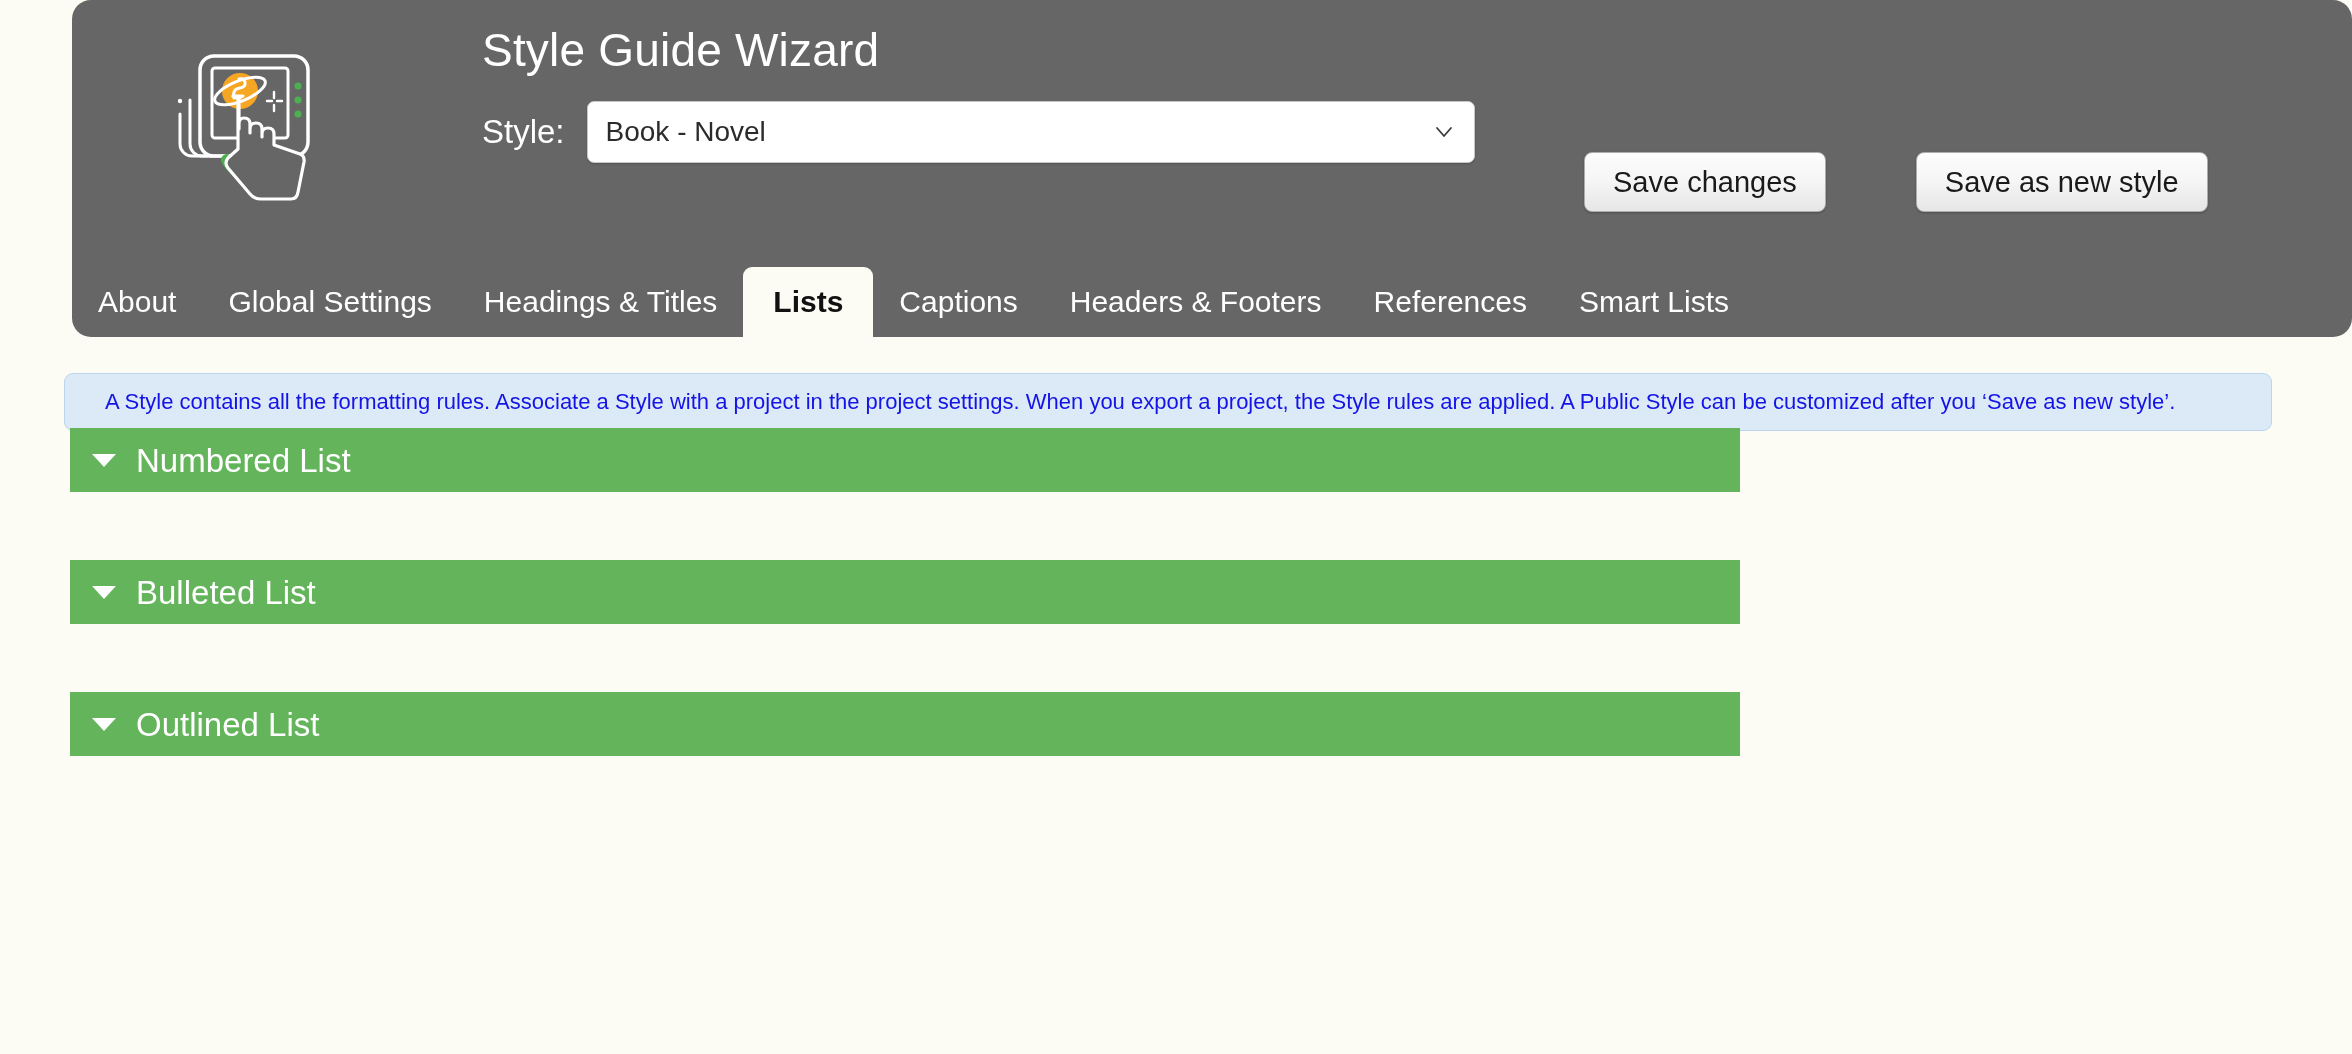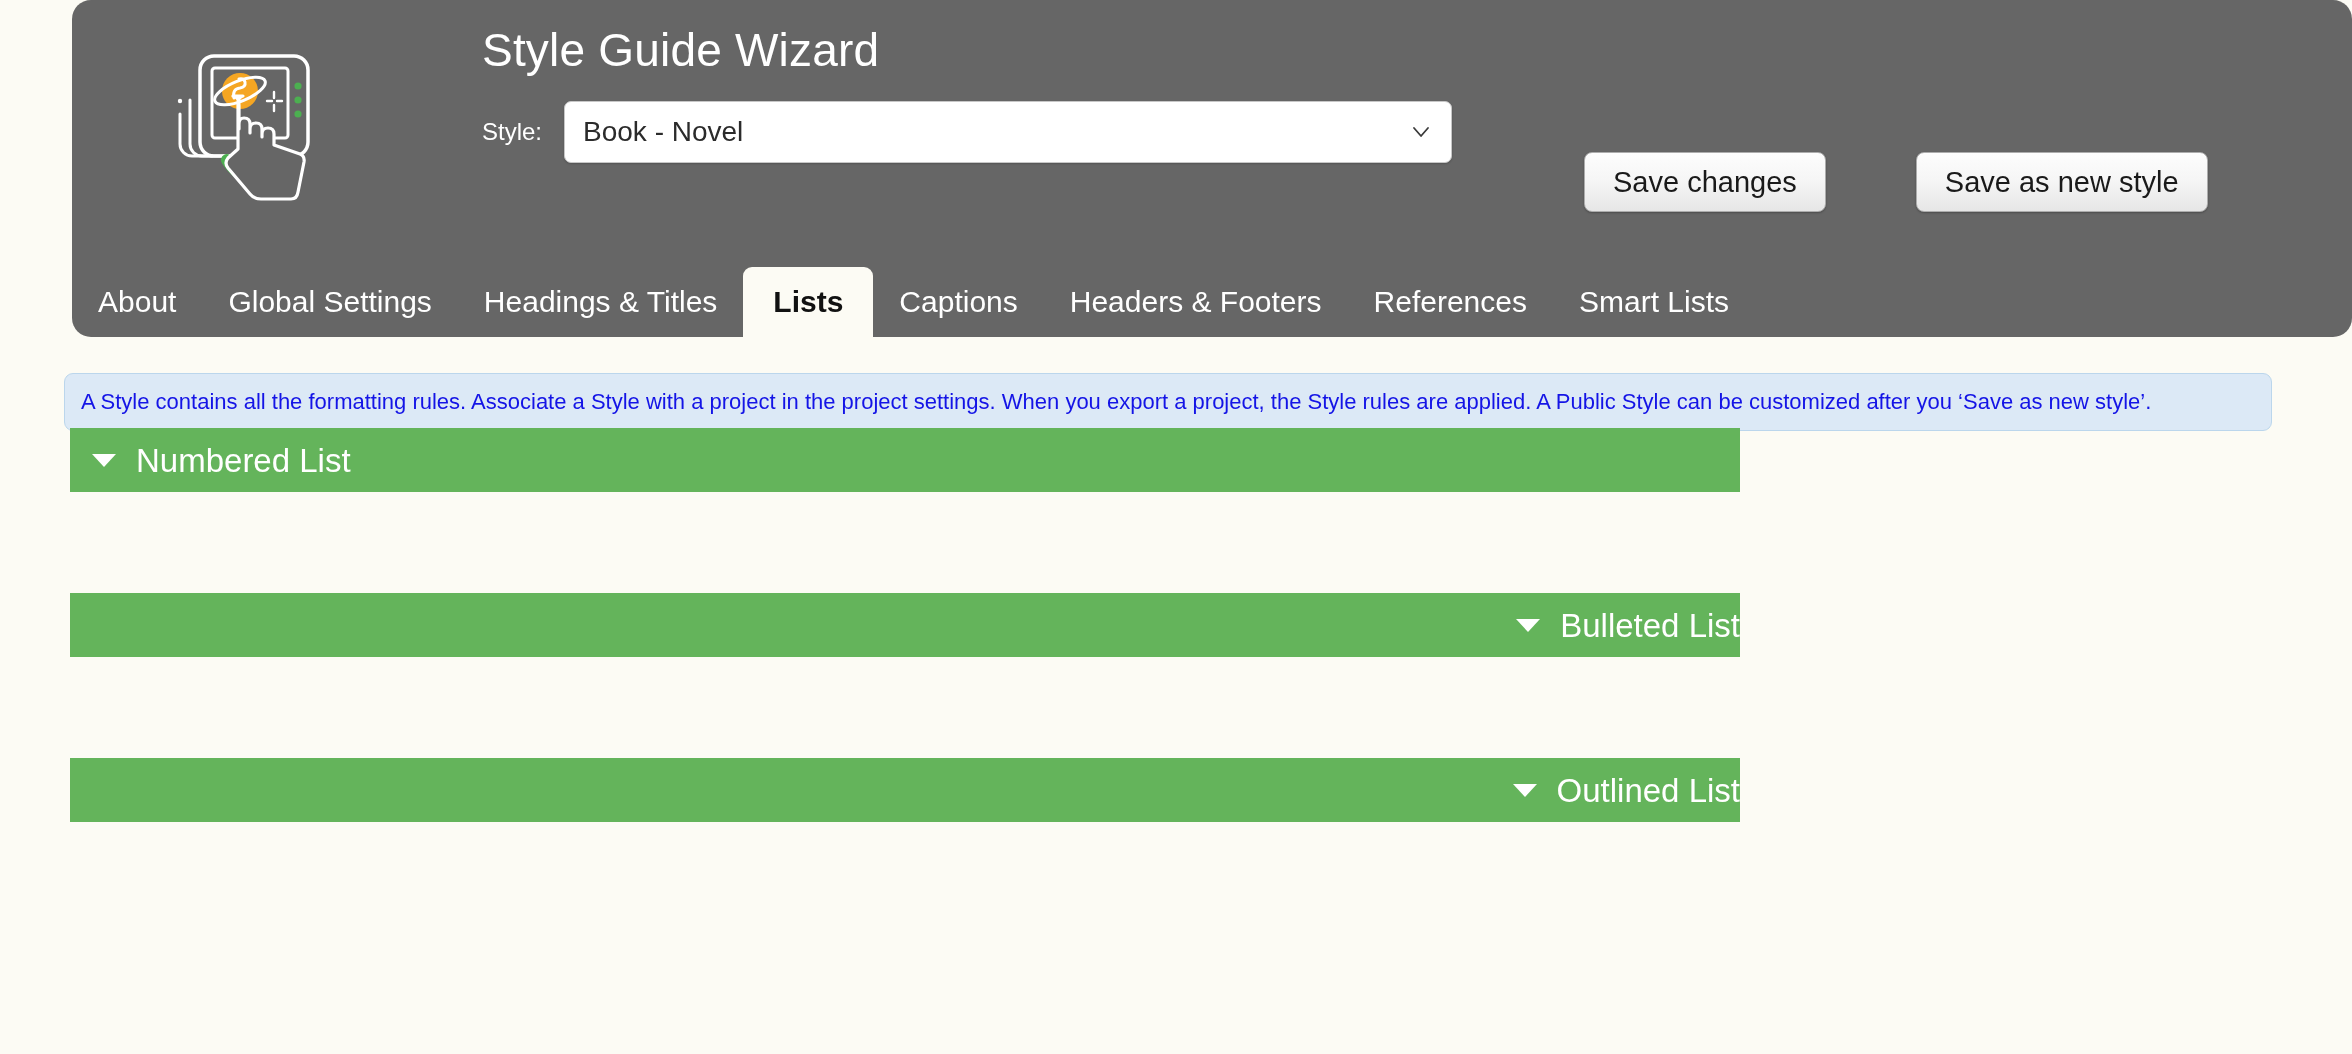--- a/index.html
+++ b/index.html
@@ -68,21 +68,21 @@
     white-space: nowrap;
   }
 
   .style-row {
     display: flex;
     align-items: center;
     margin-top: 23px;
   }
 
   .style-label {
-    font-size: 24px;
+    font-size: 33px;
     color: #FFFFFF;
     white-space: nowrap;
     margin-right: 22px;
   }
 
   .style-select {
     position: relative;
     width: 888px;
     height: 62px;
     background: #FFFFFF;
@@ -176,21 +176,21 @@
     position: absolute;
     left: 64px;
     top: 373px;
     width: 2208px;
     height: 58px;
     background: #DCE9F6;
     border: 1px solid #BBD6EC;
     border-radius: 9px;
     display: flex;
     align-items: center;
-    padding-left: 16px;
+    padding-left: 40px;
   }
 
   .banner-text {
     font-size: 22px;
     color: #1414E6;
     white-space: nowrap;
     line-height: 22px;
   }
 
   
@@ -204,21 +204,21 @@
   .section-bar {
     width: 1670px;
     height: 64px;
     background: #64B45B;
     display: flex;
     align-items: center;
     padding-left: 22px;
     cursor: pointer;
   }
 
-  .section-bar + .section-bar { margin-top: 101px; justify-content: flex-end; }
+  .section-bar + .section-bar { margin-top: 68px; }
 
   .section-caret {
     width: 0;
     height: 0;
     border-left: 12px solid transparent;
     border-right: 12px solid transparent;
     border-top: 13px solid #FFFFFF;
     margin-right: 20px;
     flex: 0 0 auto;
   }

